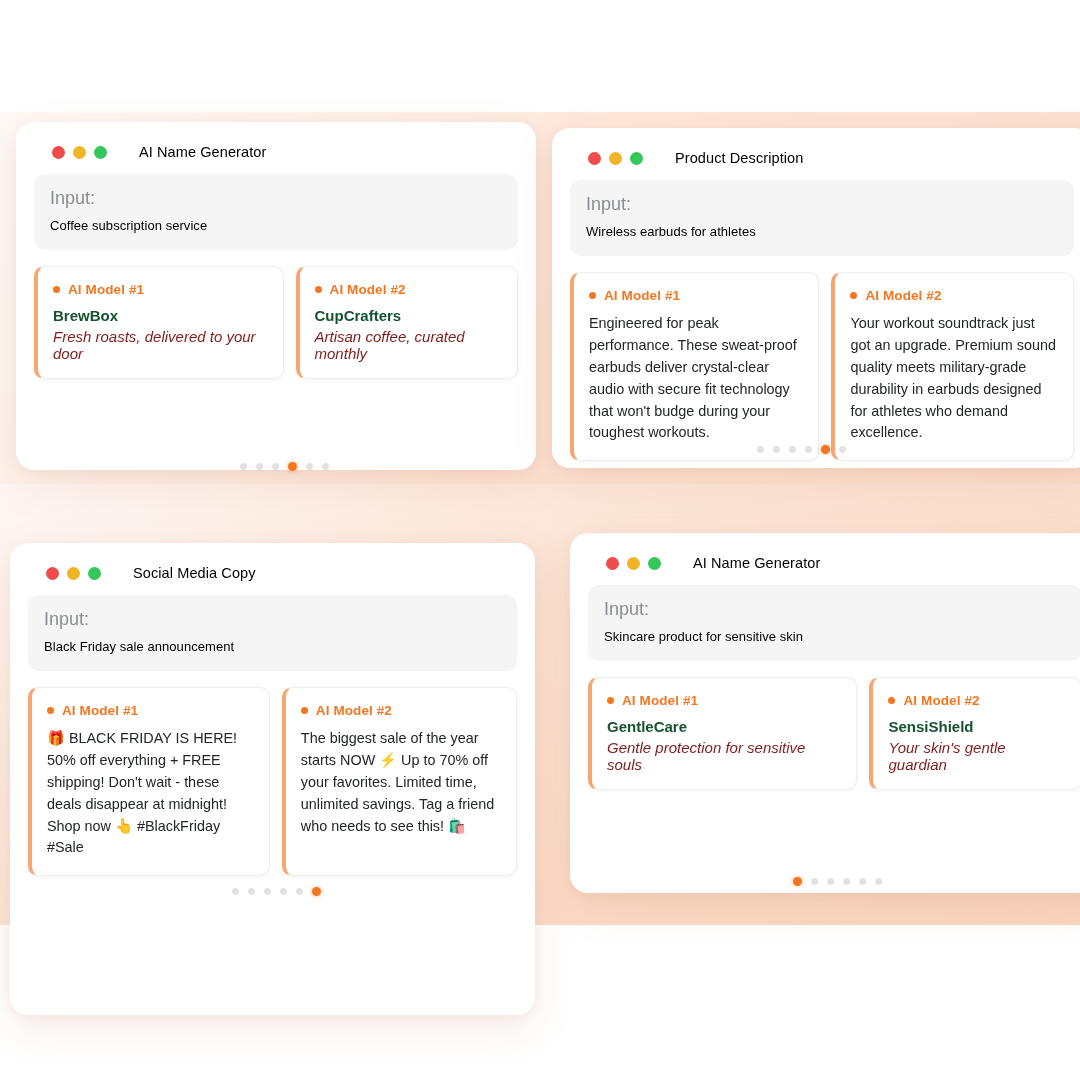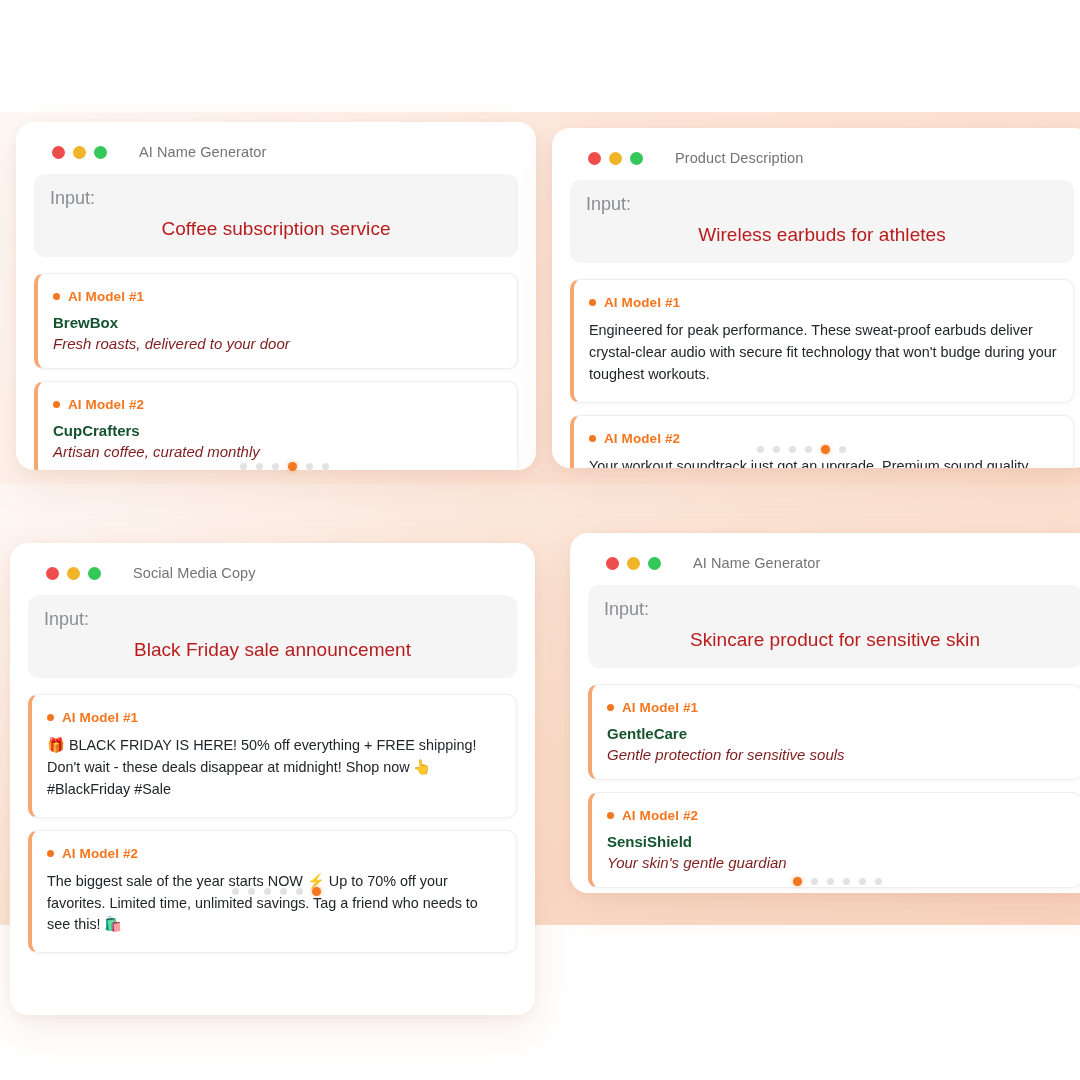--- a/index.html
+++ b/index.html
@@ -44,37 +44,37 @@
 
   
   .titlebar { display: flex; align-items: center; padding: 22px 8px 14px 18px; gap: 8px; }
   .dot { width: 13px; height: 13px; border-radius: 50%; display: inline-block; }
   .dot.red    { background: #ef4c4c; }
   .dot.yellow { background: #f0b429; }
   .dot.green  { background: #34c759; }
   .win-title {
     margin-left: 24px;
     font-size: 14.5px;
-    color: #737373;
+    color: #000000;
     letter-spacing: .1px;
     white-space: nowrap;
   }
 
   
   .input-block {
     background: #f5f5f6;
     border-radius: 11px;
     padding: 14px 16px 17px 16px;
     margin: 0 0 16px 0;
   }
   .input-label { font-size: 18px; color: #8a8d93; margin-bottom: 9px; }
-  .input-value { font-size: 19px; color: #b91c1c; letter-spacing: .05px; text-align: center; }
-
-  
-  .results { display: flex; flex-direction: column; gap: 12px; }
+  .input-value { font-size: 13px; color: #000000; letter-spacing: .05px; }
+
+  
+  .results { display: flex; flex-direction: row; gap: 12px; }
   .result {
     background: #ffffff;
     border: 1px solid #eceef0;
     border-left: 4px solid;
     border-radius: 10px;
     padding: 15px 16px 16px 15px;
     box-shadow: 0 1px 4px rgba(30,30,40,.05);
   }
   .model-row { display: flex; align-items: center; gap: 8px; margin-bottom: 10px; }
   .model-dot { width: 7px; height: 7px; border-radius: 50%; }

